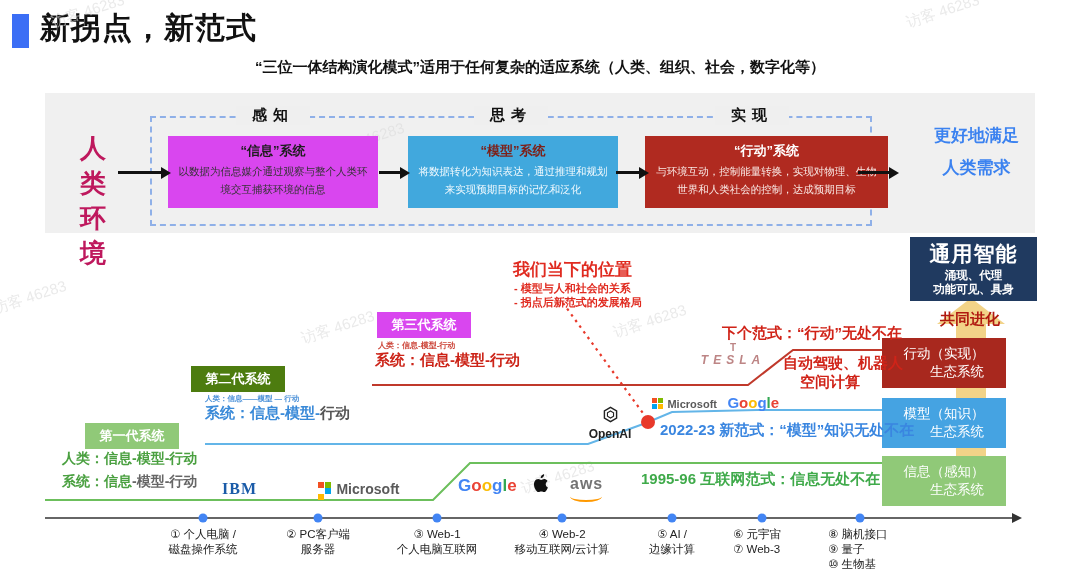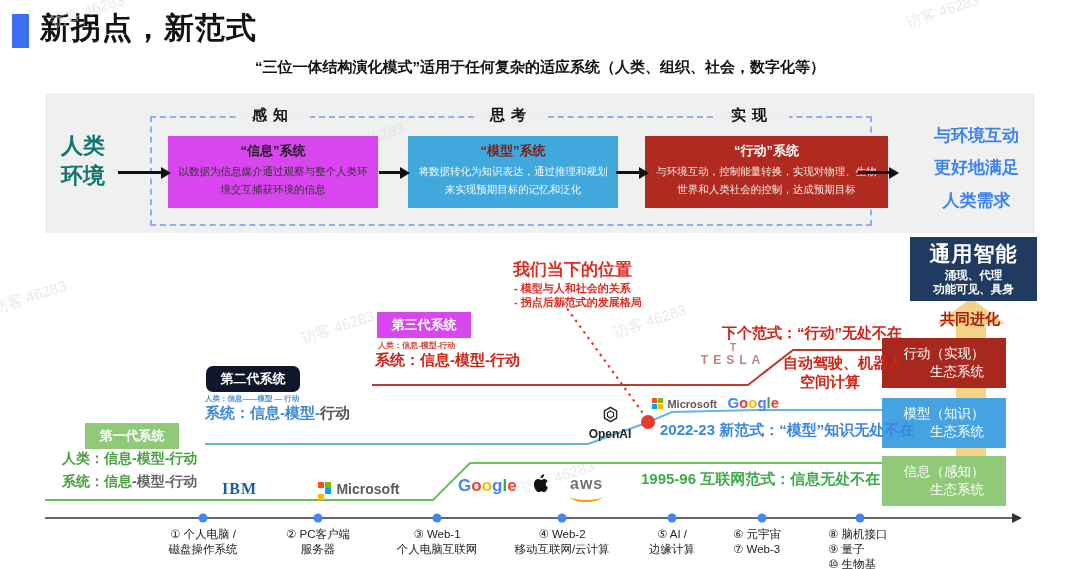--- a/index.html
+++ b/index.html
@@ -7,22 +7,22 @@
          font-family:"Liberation Sans","DejaVu Sans",sans-serif;color:#111;}
   .abs{position:absolute;}
   .wm{position:absolute;color:#dcdcdc;opacity:.6;font-size:15px;white-space:nowrap;
       transform:rotate(-18deg);z-index:1;}
   
   .title-bullet{left:12px;top:14px;width:17px;height:34px;background:#3b6ef5;}
   .page-title{left:40px;top:8px;font-size:30px;font-weight:bold;letter-spacing:1px;}
   .subtitle{left:0;top:58px;width:100%;text-align:center;font-size:15px;font-weight:bold;}
   
   .panel{left:45px;top:93px;width:990px;height:140px;background:#f0f0f0;}
-  .env{left:60px;top:131px;width:46px;font-size:22px;font-weight:bold;color:#0f766e;
-       line-height:1.35;word-break:break-all;text-align:center;}
+  .env{left:60px;top:131px;width:46px;font-size:26px;font-weight:bold;color:#be185d;
+       line-height:1.35;word-break:break-all;text-align:right;}
   .dashed-rect{left:150px;top:116px;width:722px;height:110px;border:2px dashed #8fb0e8;box-sizing:border-box;}
   .stage-header{top:106px;width:74px;text-align:center;font-size:15px;font-weight:bold;
                 letter-spacing:6px;background:#efefef;z-index:3;}
   .stagebox{top:136px;width:210px;height:72px;z-index:2;box-sizing:border-box;padding:6px 10px 0 10px;text-align:center;}
   .stagebox .st{font-size:13px;font-weight:bold;margin-bottom:2px;}
   .stagebox .sb{font-size:10.5px;line-height:1.75;}
   .stage-green{background:#d946ef;}  .stage-green .st{color:#1d1d1d;} .stage-green .sb{color:#333;}
   .stage-blue{background:#41a8dd;}   .stage-blue .st{color:#7d2018;}  .stage-blue .sb{color:#f2fafe;}
   .stage-red{background:#b02a20;}    .stage-red .st{color:#fff;}      .stage-red .sb{color:#f9e8e4;}
   .harrow{position:absolute;height:3px;background:#111;z-index:3;}
@@ -40,39 +40,39 @@
   .coevo{left:920px;top:310px;width:100px;text-align:center;font-size:15px;font-weight:bold;color:#b01a10;z-index:3;}
   .eco{left:882px;width:124px;height:50px;color:#fff;font-size:13.5px;font-weight:normal;
        text-align:center;box-sizing:border-box;padding-top:7px;z-index:3;}
   .eco .l2{padding-left:26px;}
   .eco-red{top:338px;background:#a8281e;}
   .eco-blue{top:398px;background:#45a3e2;}
   .eco-green{top:456px;background:#90c978;}
   
   .genbox{width:94px;height:26px;line-height:26px;text-align:center;color:#fff;font-size:13px;font-weight:bold;z-index:3;}
   .g3box{left:377px;top:312px;background:#d946ef;}
-  .g2box{left:206px;top:366px;background:#0f172a;border-radius:7px;}
+  .g2box{left:191px;top:366px;background:#4d7c0f;}
   .g1box{left:85px;top:423px;background:#90c978;}
   .tinyline{font-weight:bold;white-space:nowrap;}
   .sysline{font-size:15px;font-weight:bold;white-space:nowrap;}
   
   .red-note{color:#e02b20;font-weight:bold;white-space:nowrap;z-index:4;}
   .blue-note{color:#3a86e0;font-weight:bold;white-space:nowrap;z-index:4;}
   .green-note{color:#3faa4a;font-weight:bold;white-space:nowrap;z-index:4;}
   
   .ms-squares{display:inline-block;vertical-align:middle;}
   .ms-squares i{display:block;float:left;}
   .ibm{font-family:"Liberation Serif","DejaVu Serif",serif;font-weight:bold;color:#1a5ba8;font-size:16px;letter-spacing:1px;}
   .mslabel{color:#5a5a5a;vertical-align:middle;font-weight:600;}
   .google{font-weight:bold;}
   .aws-txt{font-weight:bold;color:#737373;font-size:16px;letter-spacing:1px;}
   .aws-smile{width:32px;height:9px;border:solid #f90;border-width:0 0 2px 0;border-radius:0 0 50% 50%;margin-top:-2px;}
   .tesla{color:#bd8585;text-align:center;z-index:4;}
   .tesla .tt{font-size:10px;font-weight:bold;line-height:10px;}
-  .tesla .tw{font-size:12px;font-weight:bold;letter-spacing:5px;}
+  .tesla .tw{font-size:12px;font-weight:bold;letter-spacing:5px;font-style:italic;}
   .openai{z-index:4;text-align:center;color:#222;}
   .openai .ot{font-size:12px;font-weight:bold;}
   svg.overlay{position:absolute;left:0;top:0;z-index:2;}
   .tl-label{font-size:11.5px;color:#222;line-height:1.32;z-index:3;}
   .tc{text-align:center;}
 </style>
 </head>
 <body>
 
 <div id="slide">
@@ -109,21 +109,20 @@
   <div class="abs stagebox stage-blue" style="left:408px;">
     <div class="st">“模型”系统</div>
     <div class="sb">将数据转化为知识表达，通过推理和规划来实现预期目标的记忆和泛化</div>
   </div>
   <div class="abs stagebox stage-red" style="left:645px;width:243px;">
     <div class="st">“行动”系统</div>
     <div class="sb">与环境互动，控制能量转换，实现对物理、生物世界和人类社会的控制，达成预期目标</div>
   </div>
 
   <div class="abs outcome">
-    <div>与环境互动</div>
     <div>更好地满足</div>
     <div>人类需求</div>
   </div>
 
   <div class="abs gold-head"></div>
   <div class="abs gold-band"></div>
   <div class="abs agi">
     <div class="t">通用智能</div>
     <div class="s">涌现、代理</div>
     <div class="s">功能可见、具身</div>

